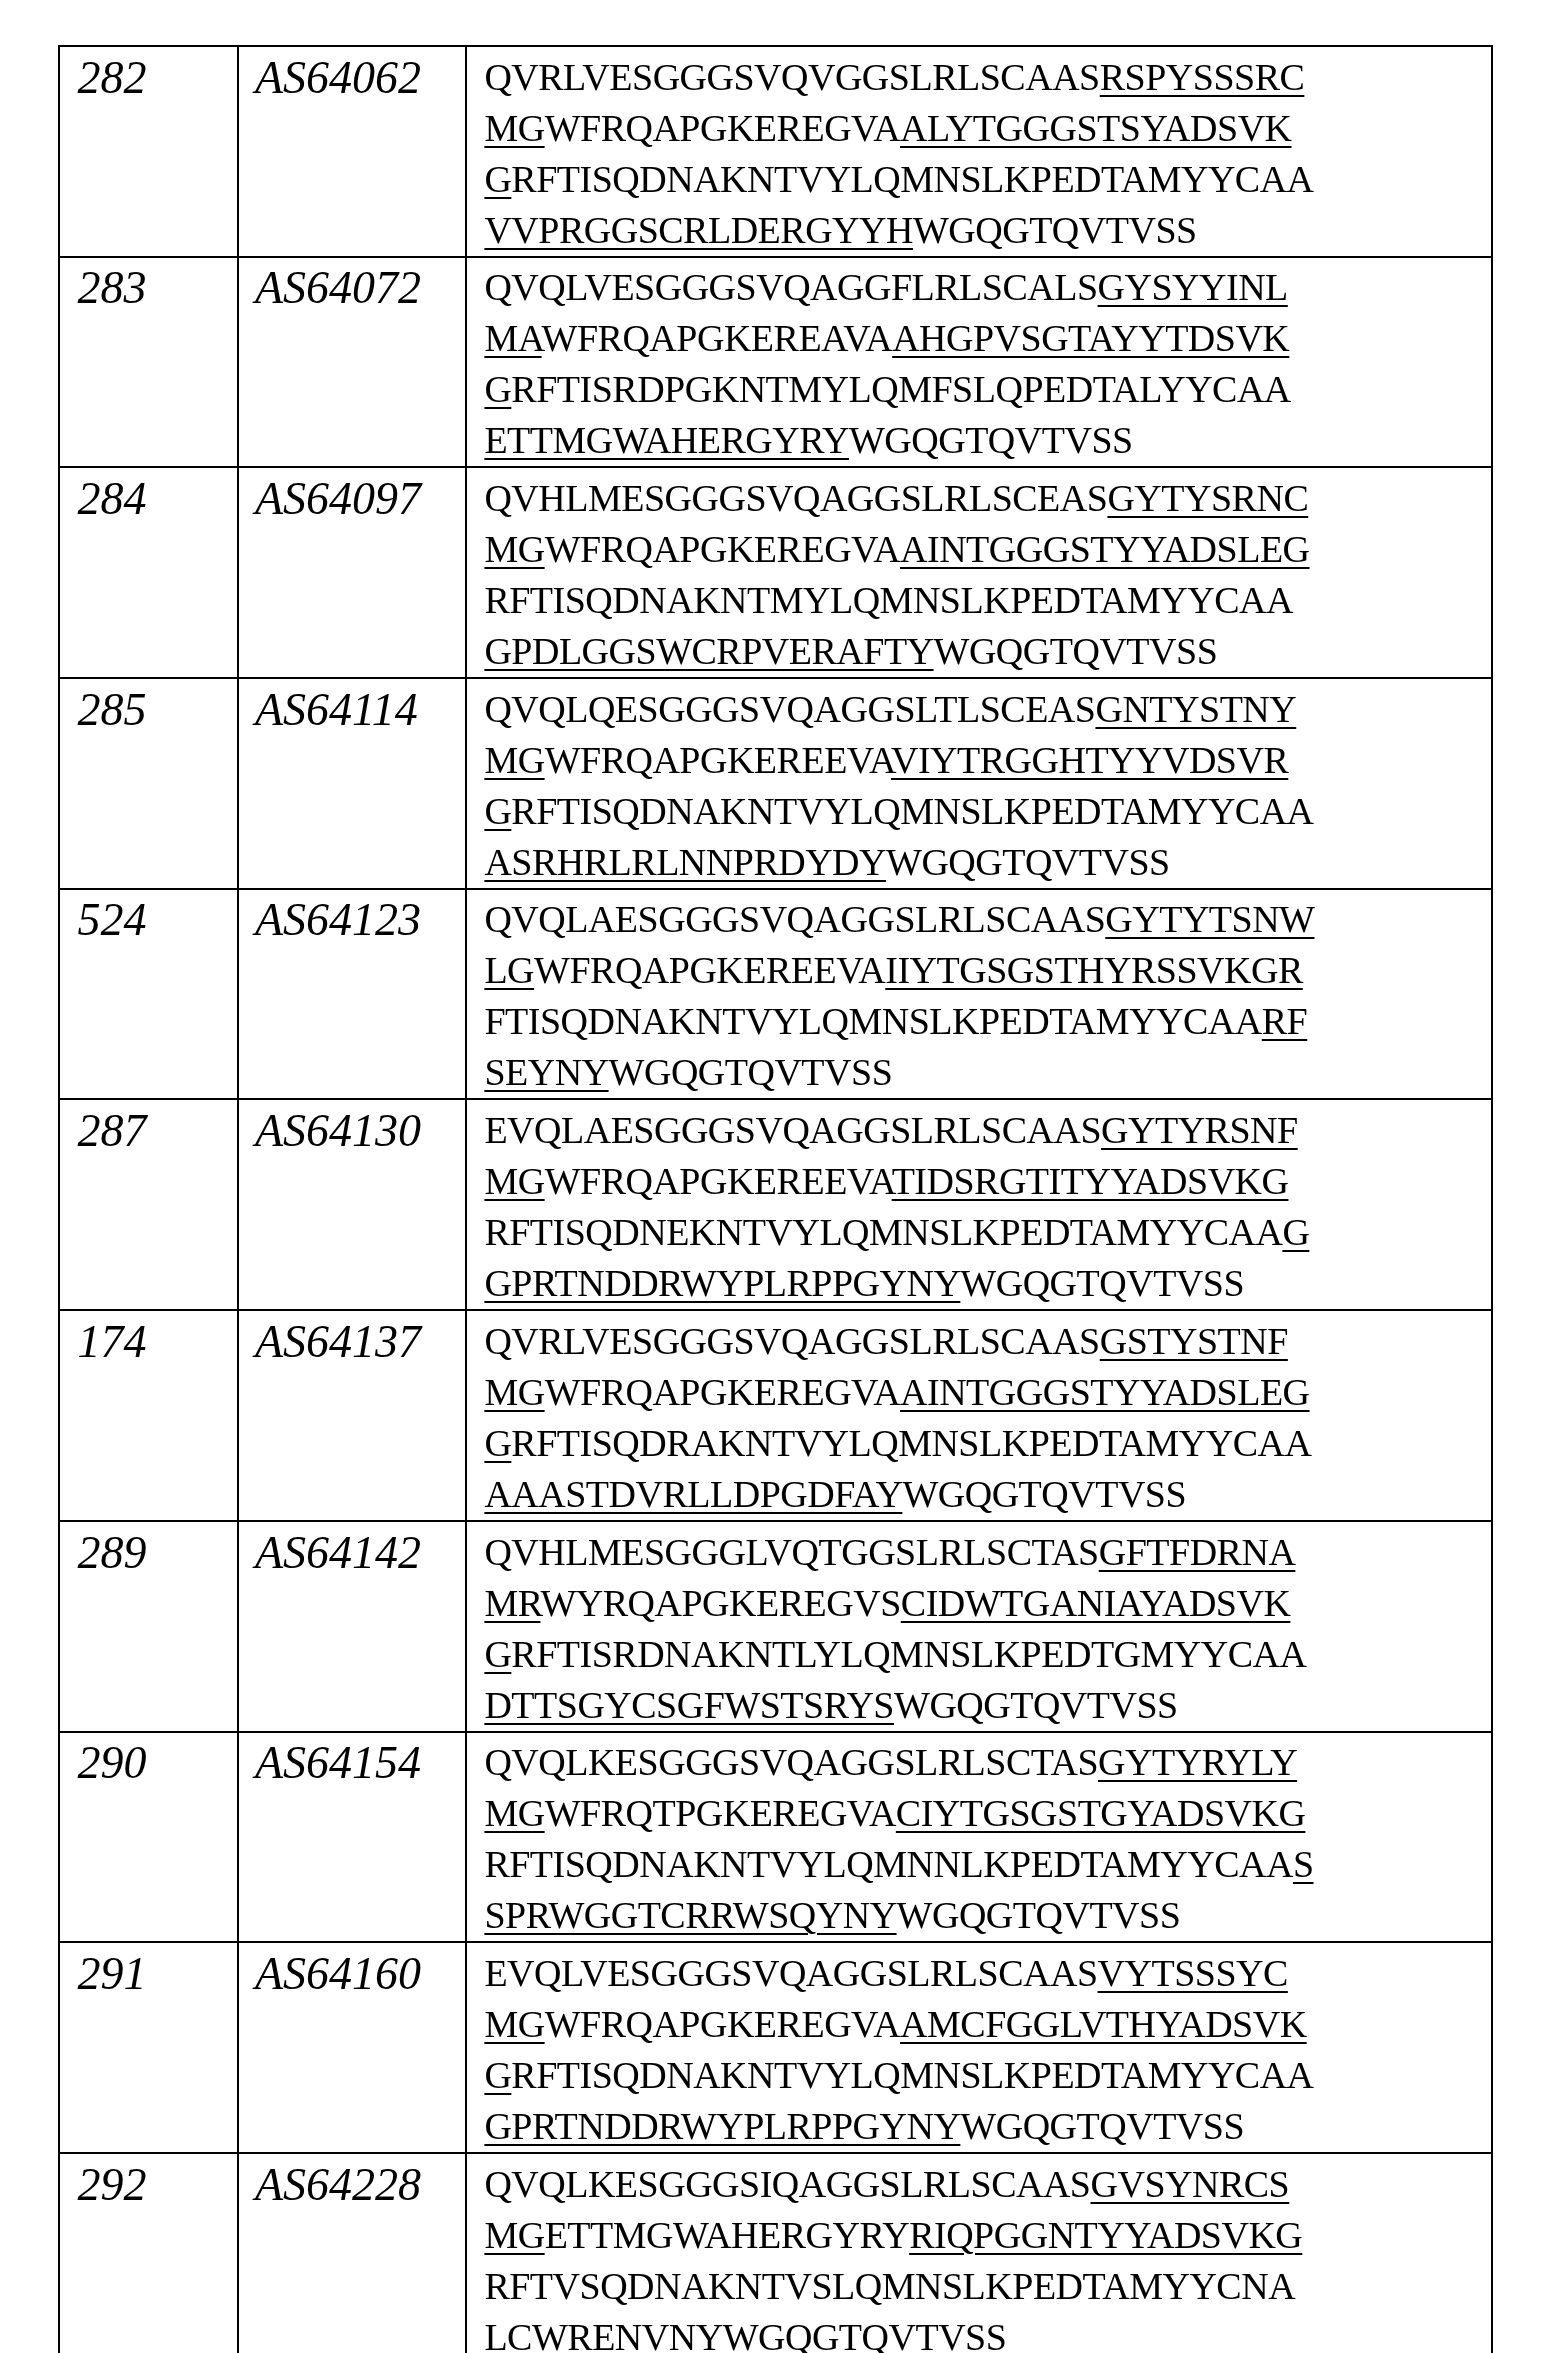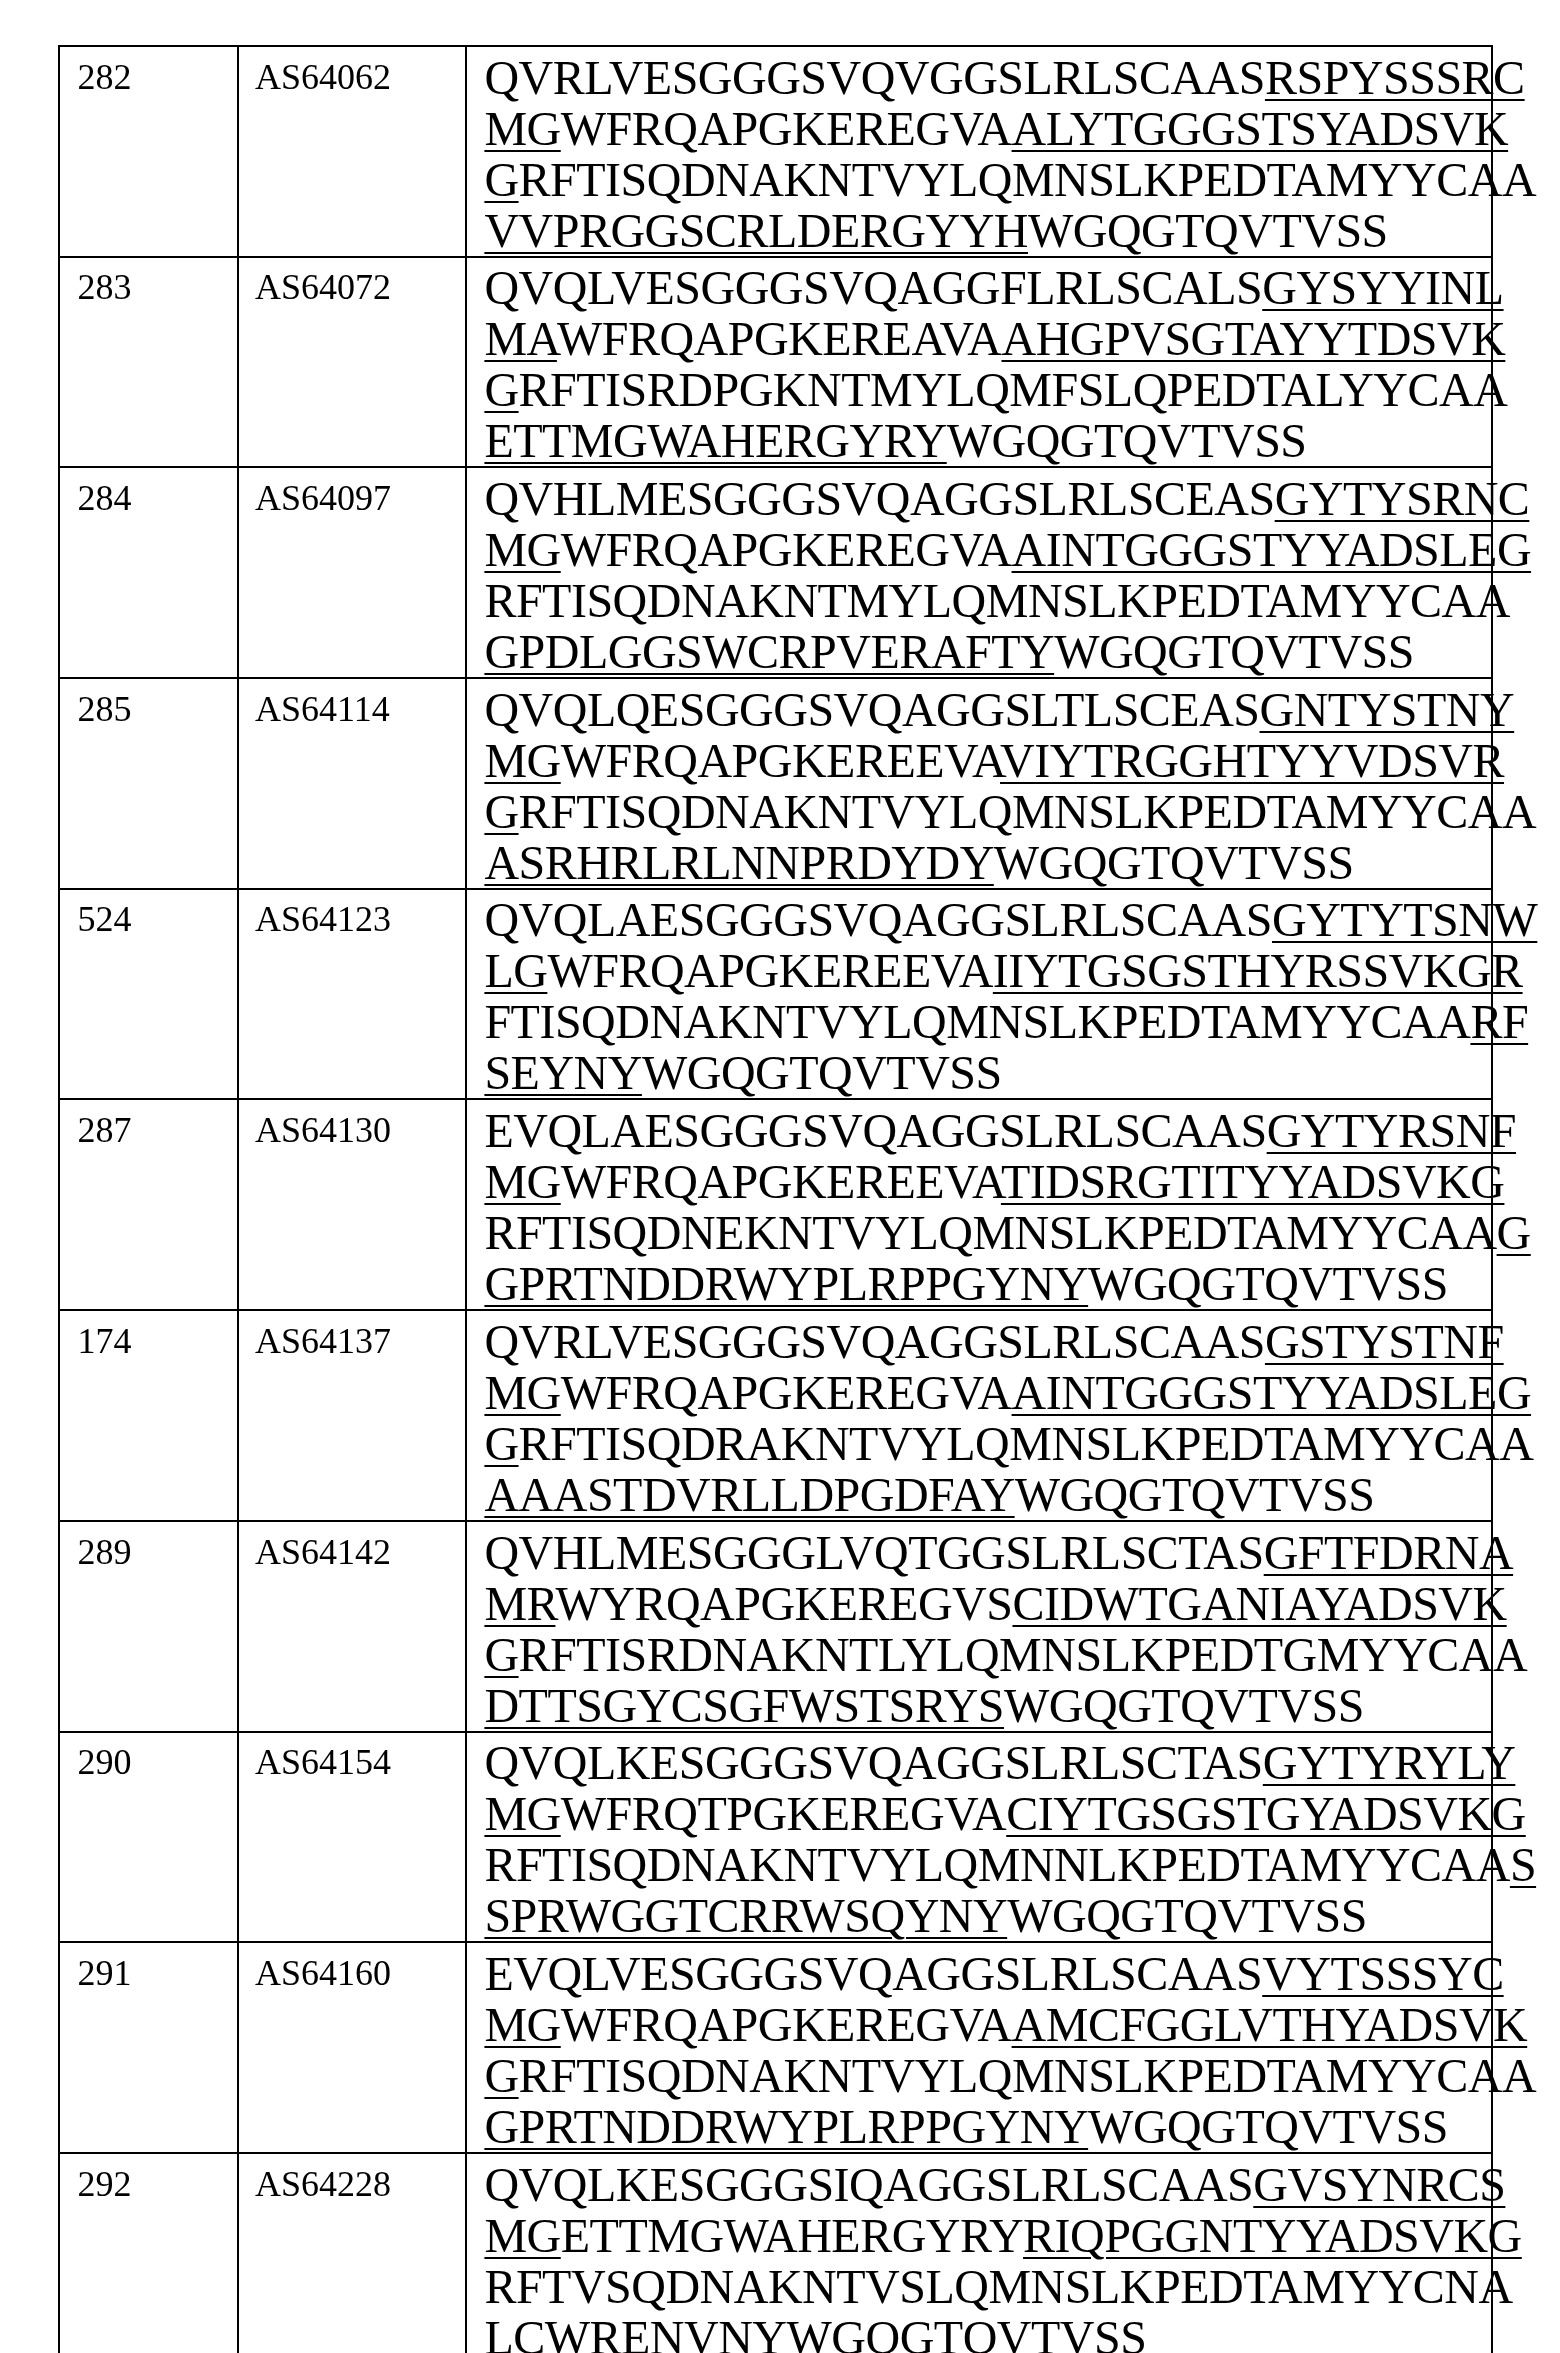--- a/index.html
+++ b/index.html
@@ -5,24 +5,24 @@
   html, body { margin:0; padding:0; background:#ffffff; }
   body { width:1560px; height:2354px; position:relative; overflow:hidden;
          font-family:"Liberation Serif", "DejaVu Serif", serif; color:#000; }
   #seq-table { position:absolute; left:58px; top:45px; width:1432px;
                border-collapse:collapse; table-layout:fixed; }
   #seq-table td { border:2.4px solid #000; vertical-align:top; padding:4.7px 0 0 0;
                   height:201px; box-sizing:border-box; }
   #seq-table col.c1 { width:179px; }
   #seq-table col.c2 { width:228px; }
   #seq-table col.c3 { width:1026px; }
-  .num, .id { font-size:36px; line-height:51px; }
+  .num, .id { font-size:46px; line-height:51px;font-style:italic; }
   .num { padding-left:17.4px !important; }
   .id { padding-left:16px !important; }
-  .seq { padding-left:17.4px !important; font-size:48px; line-height:51px; white-space:nowrap; letter-spacing:-0.5px; }
+  .seq { padding-left:17.4px !important; font-size:38px; line-height:51px; white-space:nowrap; letter-spacing:-0.5px; }
   .seq-line { display:block; height:51px; }
   .u { text-decoration:underline; text-decoration-thickness:2.4px; text-underline-offset:4.7px; }
 </style>
 </head>
 <body>
 
 <table id="seq-table">
   <colgroup>
       <col class="c1">
       <col class="c2">

